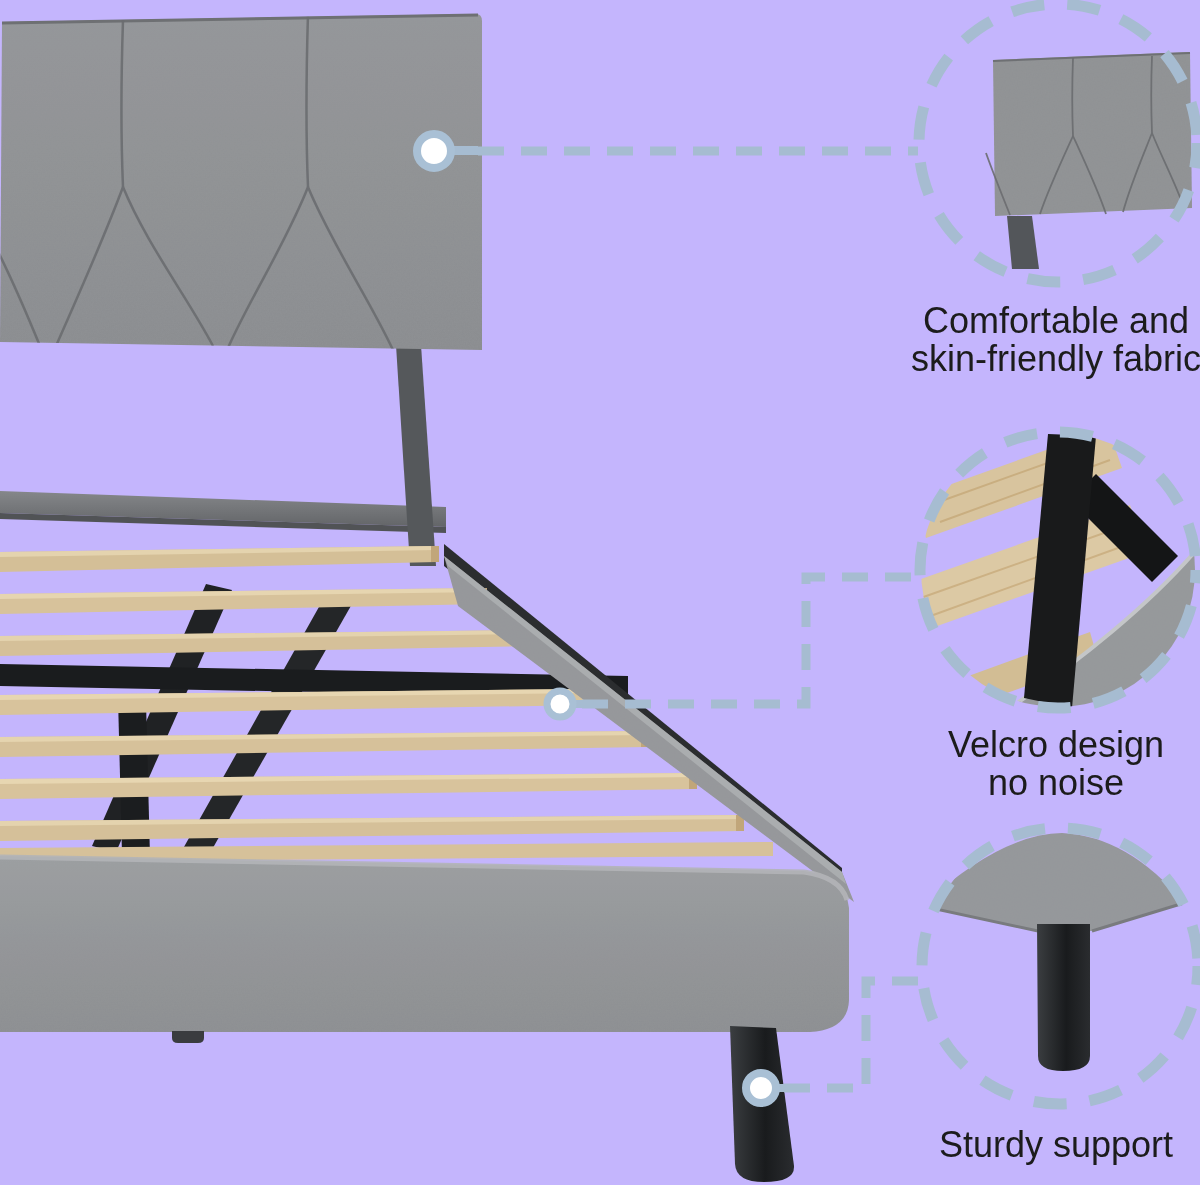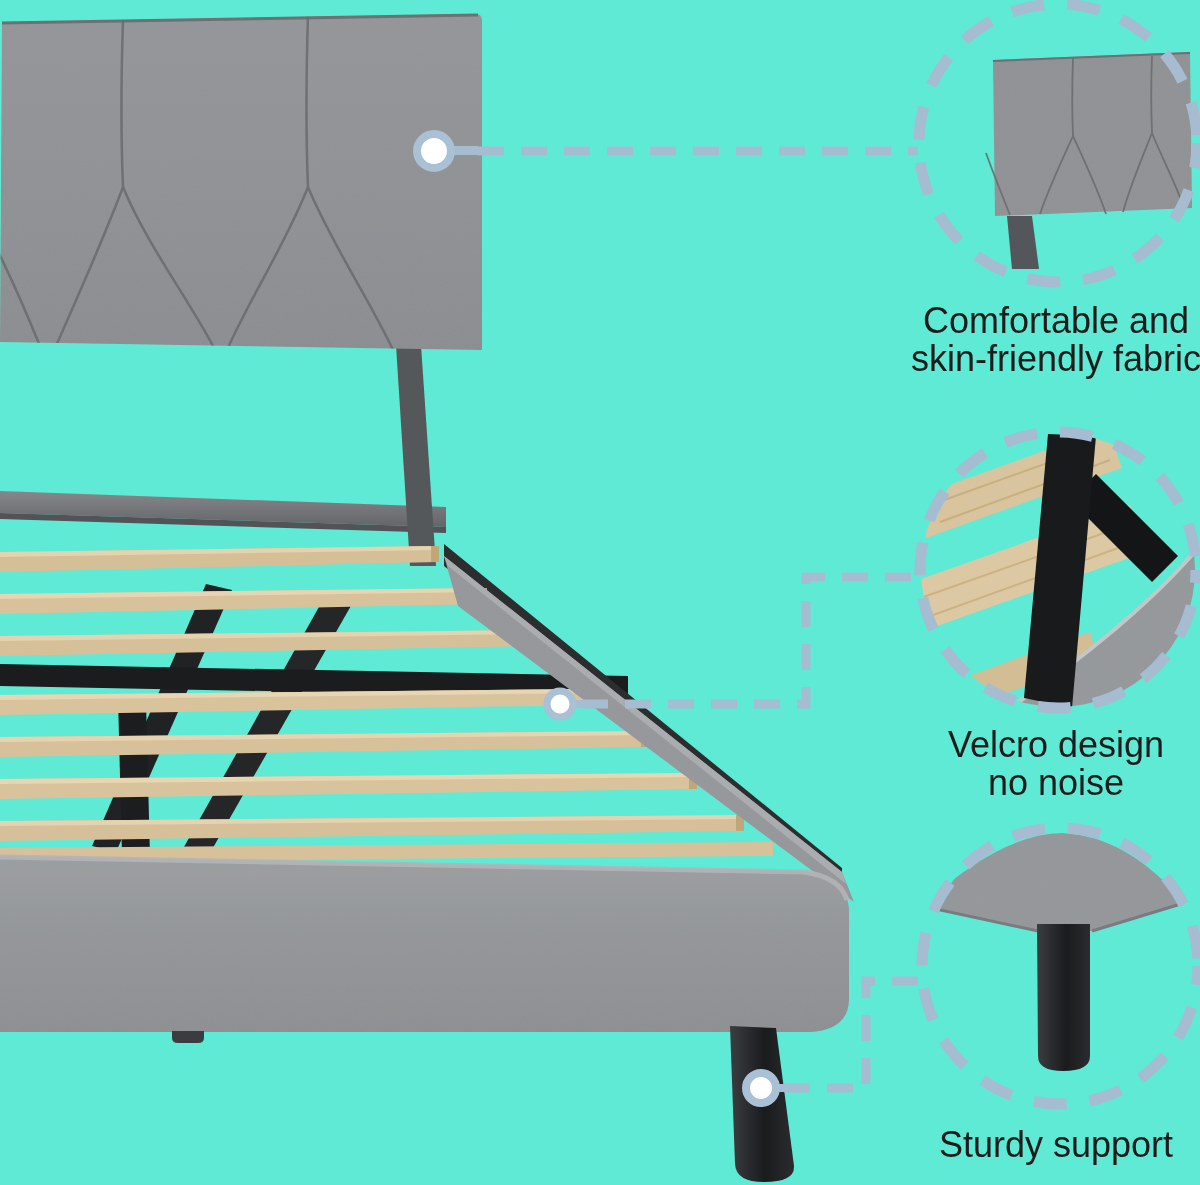--- a/index.html
+++ b/index.html
@@ -1,16 +1,16 @@
 <!DOCTYPE html>
 <html><head>
 <meta charset="utf-8">
 <style>
   html,body{margin:0;padding:0;background:#fff;}
-  .stage{position:relative;width:1200px;height:1185px;background:#5eead4;overflow:hidden;
+  .stage{position:relative;width:1200px;height:1185px;background:#c4b5fd;overflow:hidden;
          font-family:"Liberation Sans", sans-serif;}
   .stage svg{position:absolute;left:0;top:0;}
   .callout-label{position:absolute;width:380px;text-align:center;color:#1c1c1c;
                  font-size:36px;line-height:38px;font-weight:400;}
 </style>
 </head>
 <body>
 
 <div class="stage">
 <svg width="1200" height="1185" viewBox="0 0 1200 1185">

